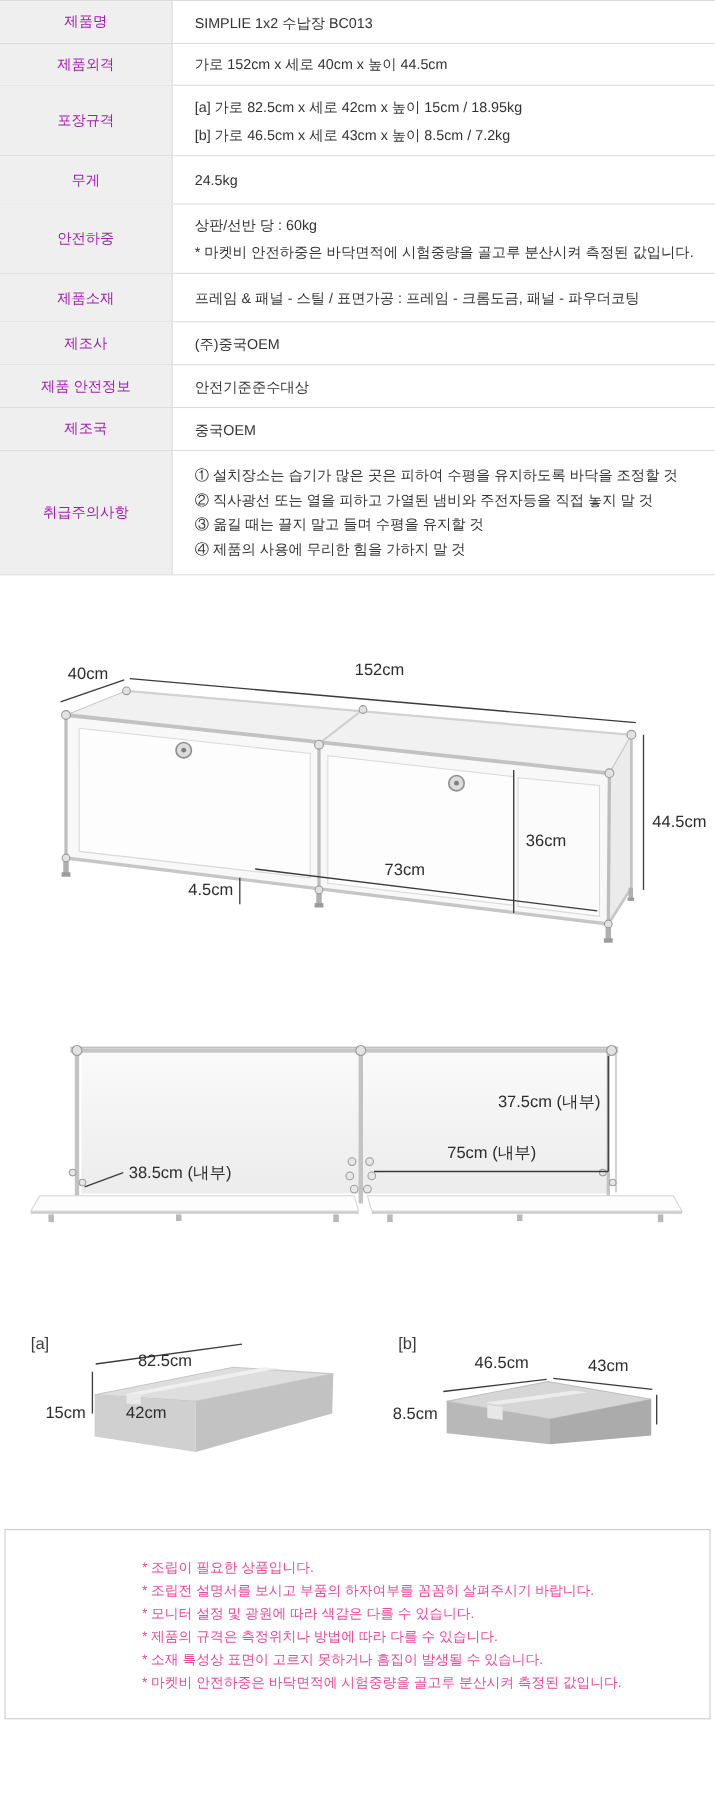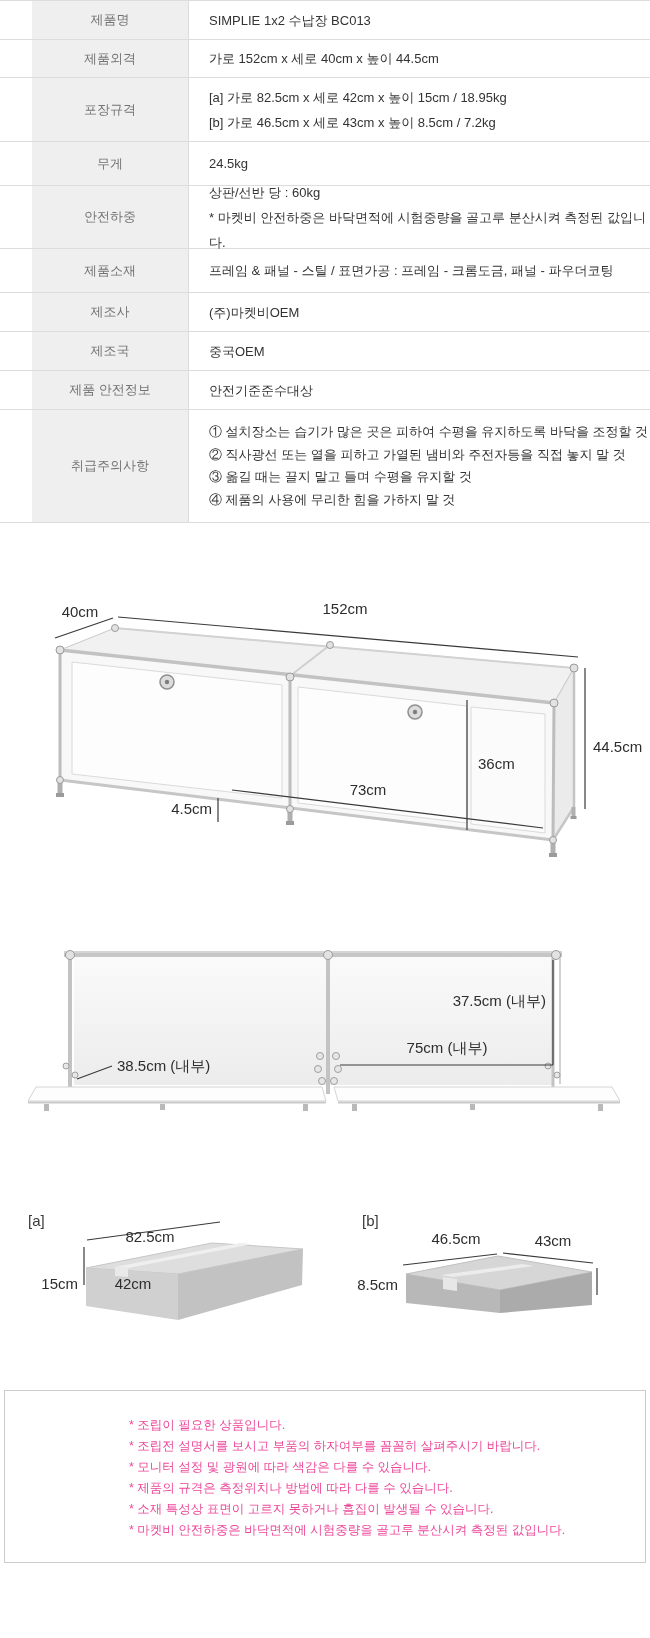--- a/index.html
+++ b/index.html
@@ -3,21 +3,21 @@
 <meta charset="utf-8">
 <style>
   html,body{margin:0;padding:0;background:#ffffff;}
   body{width:650px;height:1638px;position:relative;font-family:"Liberation Sans",sans-serif;color:#333;}
   .page{position:absolute;top:0;left:0;width:650px;height:1638px;background:#fff;overflow:hidden;}
 
   
   .spec-table{position:absolute;top:0;left:0;width:650px;border-top:1px solid #dcdcdc;box-sizing:border-box;}
   .spec-row{display:flex;border-bottom:1px solid #dcdcdc;box-sizing:border-box;}
   .spec-label{width:157px;min-width:157px;background:#efefef;border-right:1px solid #dcdcdc;
-    display:flex;align-items:center;justify-content:center;font-size:13px;color:#737373;box-sizing:border-box;margin-left:32px;}
+    display:flex;align-items:center;justify-content:center;font-size:13px;color:#a21caf;box-sizing:border-box;}
   .spec-value{flex:1;display:flex;flex-direction:column;justify-content:center;
     padding-left:20px;padding-right:0;font-size:13px;color:#333;box-sizing:border-box;}
   .spec-value .line{line-height:25px;}
   .r0{height:39px;}.r1{height:38px;}.r2{height:64px;}.r3{height:44px;}.r4{height:63px;}
   .r5{height:44px;}.r6{height:39px;}.r7{height:39px;}.r8{height:39px;}.r9{height:113px;}
   .r9 .spec-value .line{line-height:22.5px;}
 
   
   .diag{position:absolute;left:0;width:650px;}
   #diagram-closed{top:522px;height:338px;}
@@ -72,33 +72,33 @@
     </div>
     <div class="spec-row r5">
       <div class="spec-label">제품소재</div>
       <div class="spec-value">
           <div class="line">프레임 &amp; 패널 - 스틸 / 표면가공 : 프레임 - 크롬도금, 패널 - 파우더코팅</div>
         </div>
     </div>
     <div class="spec-row r6">
       <div class="spec-label">제조사</div>
       <div class="spec-value">
-          <div class="line">(주)마켓비OEM</div>
+          <div class="line">(주)중국OEM</div>
+        </div>
+    </div>
+    <div class="spec-row r8">
+      <div class="spec-label">제품 안전정보</div>
+      <div class="spec-value">
+          <div class="line">안전기준준수대상</div>
         </div>
     </div>
     <div class="spec-row r7">
       <div class="spec-label">제조국</div>
       <div class="spec-value">
           <div class="line">중국OEM</div>
-        </div>
-    </div>
-    <div class="spec-row r8">
-      <div class="spec-label">제품 안전정보</div>
-      <div class="spec-value">
-          <div class="line">안전기준준수대상</div>
         </div>
     </div>
     <div class="spec-row r9">
       <div class="spec-label">취급주의사항</div>
       <div class="spec-value">
         <div class="line">① 설치장소는 습기가 많은 곳은 피하여 수평을 유지하도록 바닥을 조정할 것</div>
         <div class="line">② 직사광선 또는 열을 피하고 가열된 냄비와 주전자등을 직접 놓지 말 것</div>
         <div class="line">③ 옮길 때는 끌지 말고 들며 수평을 유지할 것</div>
         <div class="line">④ 제품의 사용에 무리한 힘을 가하지 말 것</div>
       </div>

